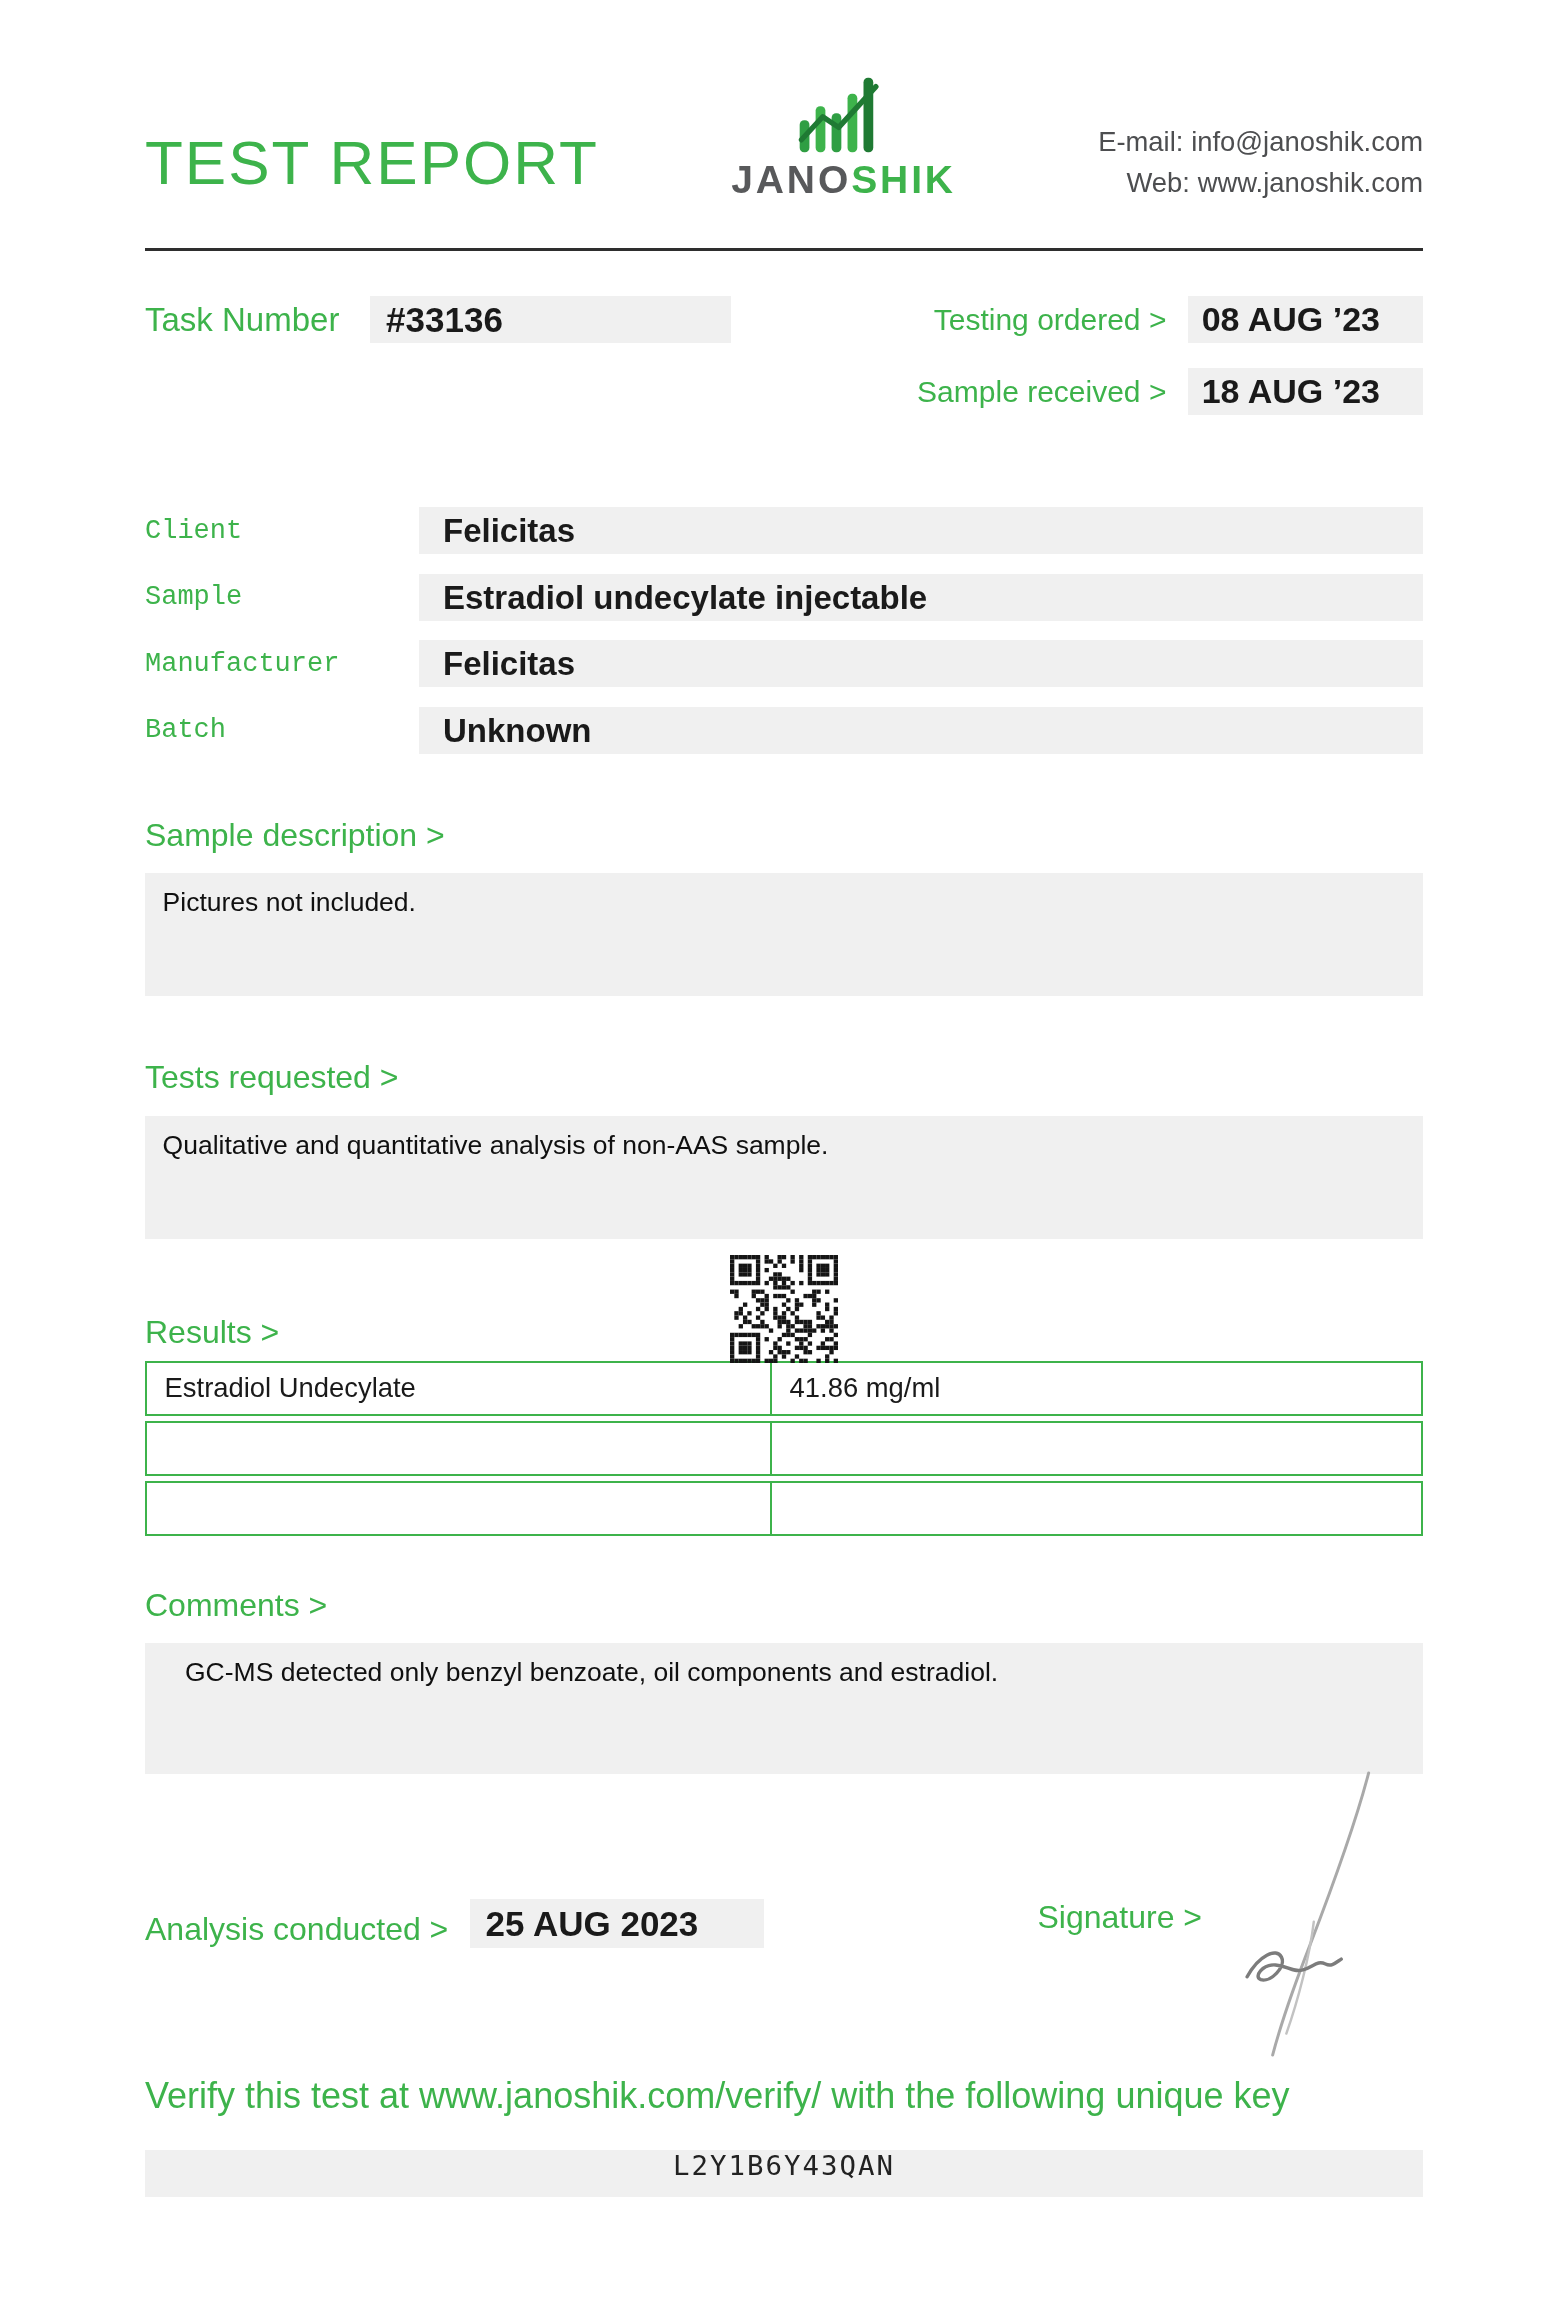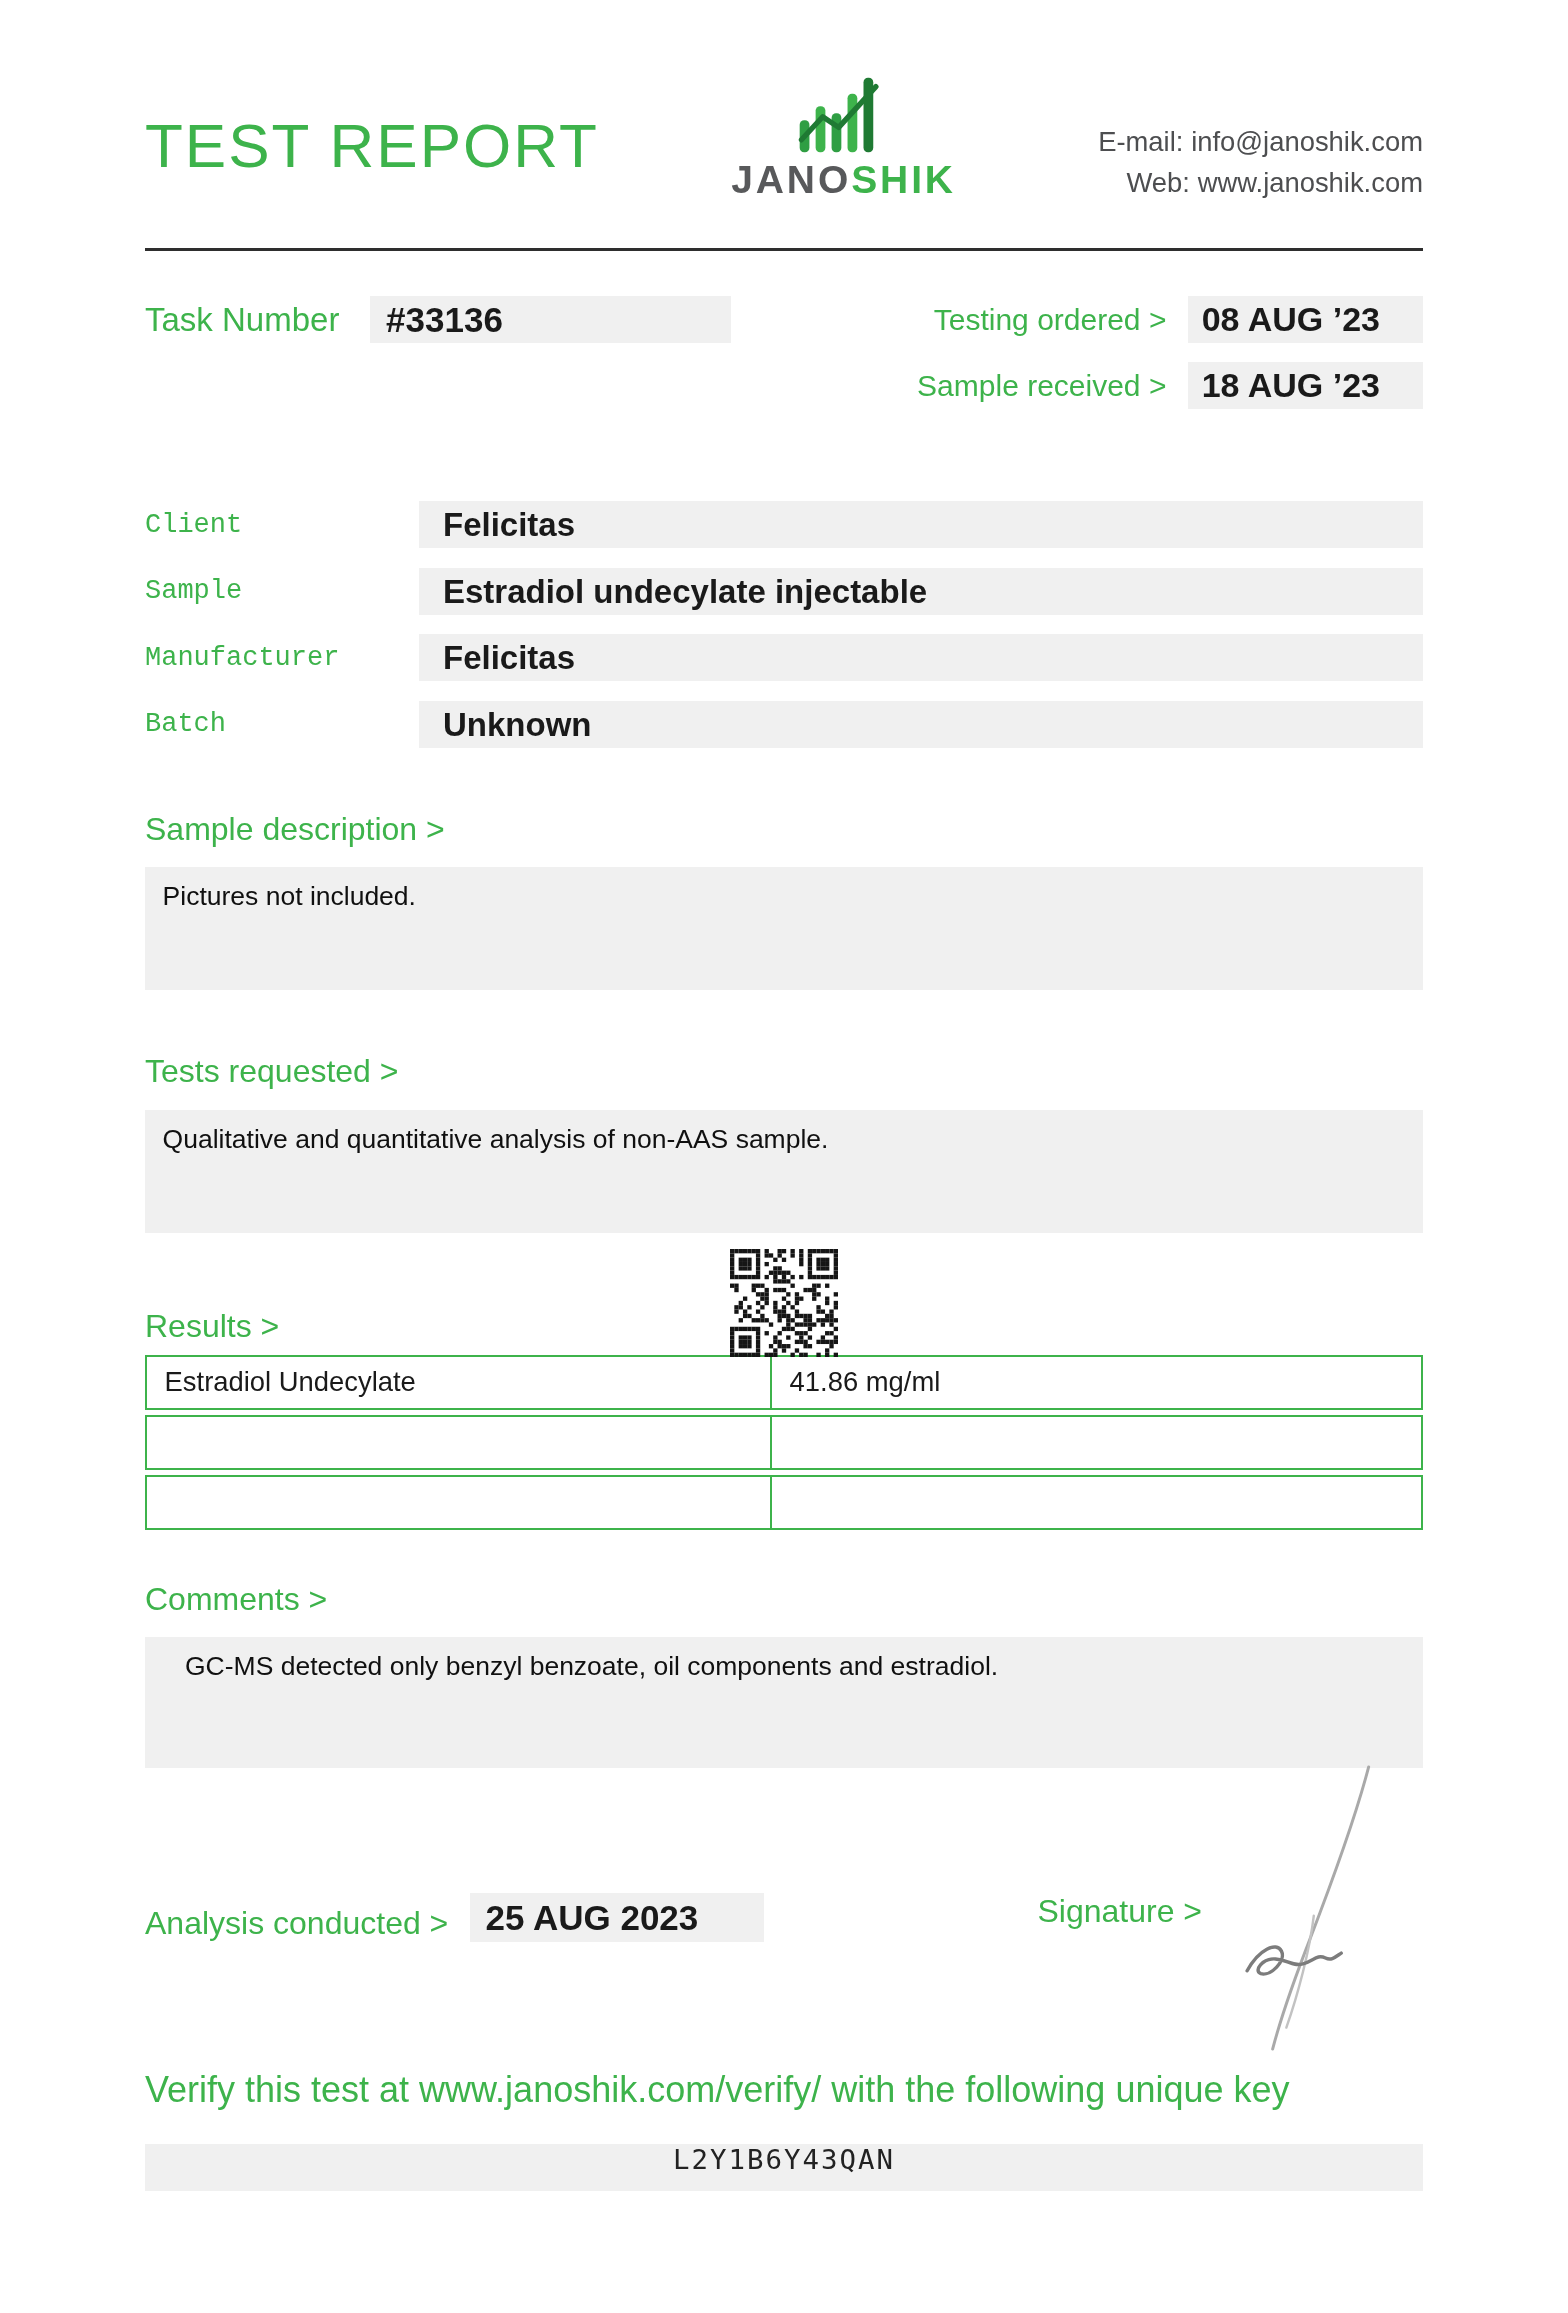--- a/index.html
+++ b/index.html
@@ -11,35 +11,35 @@
   }
   :root {
     --green:#3db34b;
     --box:#f0f0f0;
     --darkgray:#4d4e50;
   }
   .page { position:relative; width:100%; height:100%; padding:76px 145px 0 145px; }
 
   
   .header { display:flex; justify-content:space-between; align-items:flex-start; height:139px; }
-  .report-title { font-size:62px; font-weight:normal; letter-spacing:2px; color:var(--green); margin-top:34px; white-space:nowrap; }
+  .report-title { font-size:62px; font-weight:normal; letter-spacing:2px; color:var(--green); margin-top:51px; white-space:nowrap; }
   .logo { display:flex; flex-direction:column; align-items:center; gap:3.9px; margin-left:-9.8px; }
   .logo-text { font-size:39px; font-weight:bold; letter-spacing:2.9px; color:#58595b; }
   .logo-text .shik { color:var(--green); }
   .contact { text-align:right; font-size:27.4px; color:var(--darkgray); line-height:41px; margin-top:45px; white-space:nowrap; }
   .contact .lbl { margin-right:7.8px; }
   .rule { border:0; border-top:3.9px solid #2e2e2e; margin-top:33px; }
 
   
   .task-row { display:flex; justify-content:space-between; align-items:flex-start; margin-top:45px; }
   .task-left { display:flex; align-items:center; }
   .green-label { color:var(--green); font-size:32px; white-space:nowrap; }
   .task-label { font-size:33px; }
   .task-box { margin-left:31px; width:361px; height:47px; background:var(--box); font-size:35px; font-weight:bold; line-height:47px; padding-left:15.7px; }
-  .order-rows { display:flex; flex-direction:column; gap:19px; }
+  .order-rows { display:flex; flex-direction:column; gap:25px; }
   .order-row { display:flex; align-items:center; justify-content:flex-end; }
   .order-label { margin-right:21.6px; font-size:30px; }
   .order-box { width:235px; height:47px; background:var(--box); font-size:34px; font-weight:bold; line-height:47px; padding-left:13.7px; }
 
   
   .details { margin-top:92px; }
   .detail-row { display:flex; align-items:center; margin-bottom:19.6px; }
   .detail-label { width:274px; font-size:27px;font-family:Liberation Mono, monospace; }
   .detail-value { flex:1; height:47px; background:var(--box); font-size:33px; font-weight:bold; line-height:47px; padding-left:24px; }
 

